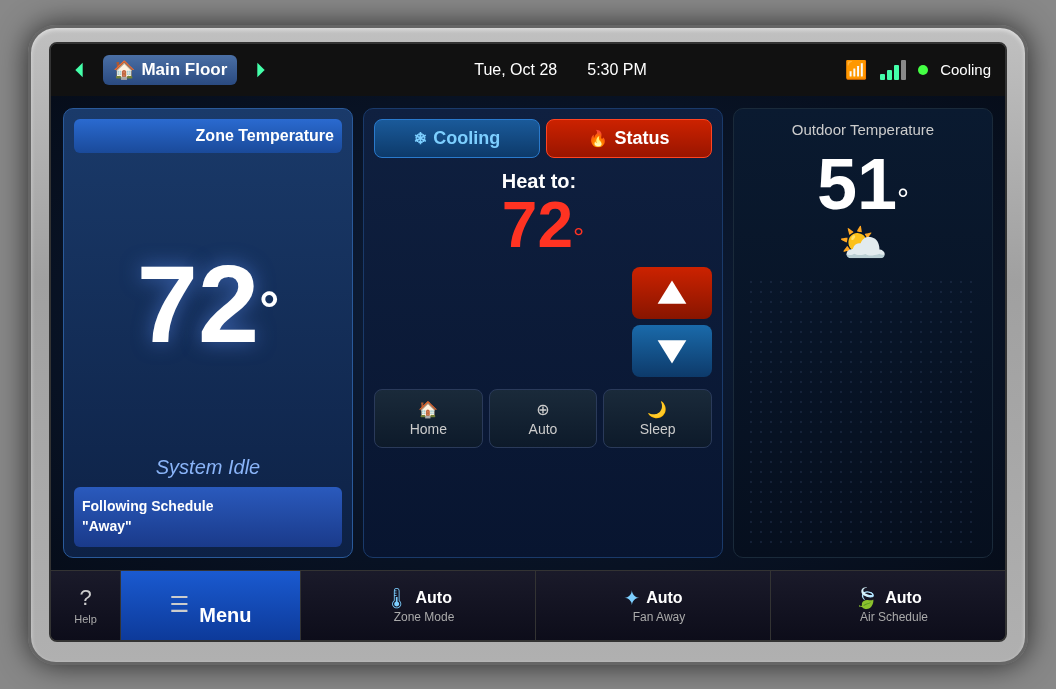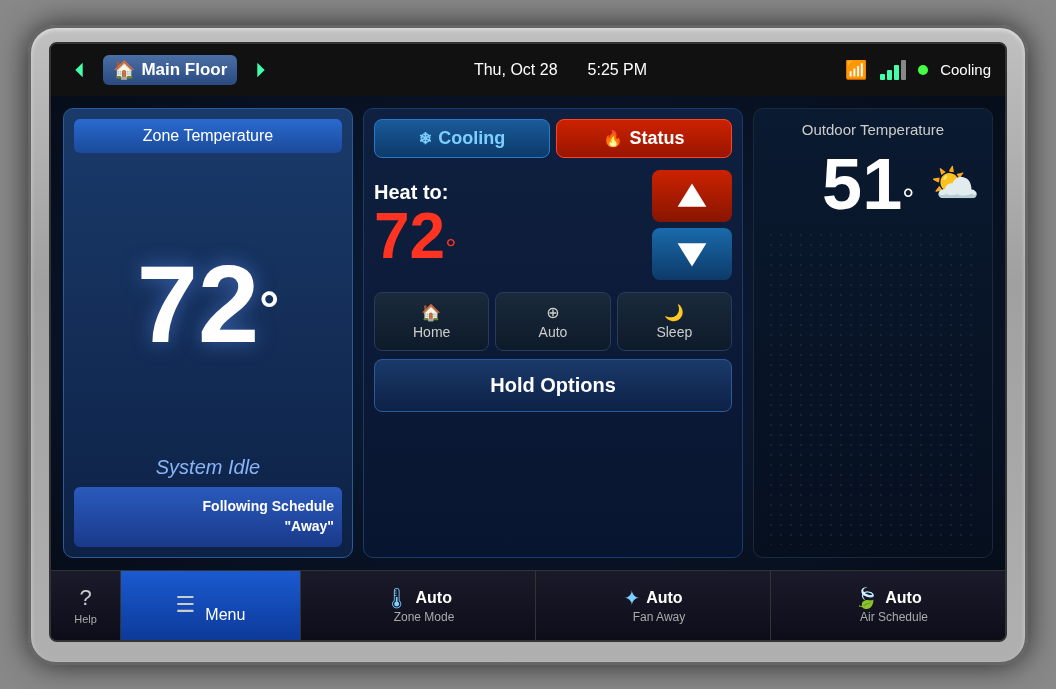--- a/index.html
+++ b/index.html
@@ -145,25 +145,25 @@
       border: 1px solid #2a5a9a;
       display: flex;
       flex-direction: column;
       padding: 10px;
       gap: 8px;
     }
 
     .zone-title {
       background: linear-gradient(180deg, #2a6ad0 0%, #1a4a9a 100%);
       border-radius: 6px;
-      text-align: center;
+      text-align: right;
       padding: 8px;
       color: #fff;
       font-size: 16px;
-      font-weight: normal;
+      font-weight: bold;
     }
 
     .temp-display {
       flex: 1;
       display: flex;
       align-items: center;
       justify-content: center;
     }
 
     .temp-value {
@@ -185,21 +185,21 @@
     .system-status {
       color: #8ab4f8;
       font-size: 20px;
       font-style: italic;
       text-align: center;
     }
 
     .schedule-info {
       background: linear-gradient(180deg, #2a5abd 0%, #1a3a8a 100%);
       border-radius: 6px;
-      text-align: right;
+      text-align: left;
       padding: 10px 8px;
       color: #fff;
       font-size: 14px;
       font-weight: bold;
       line-height: 1.4;
     }
 
     
     .control-panel {
       flex: 1;
@@ -242,20 +242,21 @@
       border: 1px solid #ff4422;
     }
 
     .mode-icon { font-size: 16px; }
 
     .heat-setpoint {
       display: flex;
       align-items: center;
       gap: 10px;
       padding: 4px 0;
+      flex-direction: column;
     }
 
     .heat-label {
       color: #fff;
       font-size: 20px;
       font-weight: bold;
       white-space: nowrap;
     }
 
     .heat-temp {
@@ -325,41 +326,42 @@
       color: #fff;
       font-size: 20px;
       font-weight: bold;
       text-align: center;
       padding: 14px;
       cursor: pointer;
     }
 
     
     .outdoor-panel {
-      width: 240px;
+      width: 260px;
       background: linear-gradient(180deg, #0a1a30 0%, #060f1e 100%);
       border-radius: 10px;
       border: 1px solid #1a2a3a;
       padding: 12px;
       display: flex;
       flex-direction: column;
       gap: 10px;
     }
 
     .outdoor-title {
       color: #ccc;
       font-size: 15px;
       text-align: center;
     }
 
     .outdoor-temp-display {
       display: flex;
       align-items: center;
-      justify-content: flex-end;
-      gap: 16px;
+      justify-content: flex-start;
+      gap: 0;
+      flex-direction: column;
     }
 
     .outdoor-temp {
       color: #fff;
       font-size: 72px;
       font-weight: bold;
       line-height: 1;
     }
 
     .outdoor-temp-unit {
@@ -410,21 +412,21 @@
 
     .bottom-btn.menu-btn {
       background: linear-gradient(180deg, #1a5ad0 0%, #0d3a9a 100%);
       flex: none;
       width: 180px;
       flex-direction: row;
       gap: 10px;
     }
 
     .bottom-btn-icon { font-size: 22px; color: #ccc; }
-    .bottom-btn-label { color: #fff; font-size: 16px; font-weight: normal; margin-top: 20px; }
+    .bottom-btn-label { color: #fff; font-size: 20px; font-weight: bold; margin-top: 20px; }
     .bottom-btn-sublabel { color: #aaa; font-size: 11px; }
 
     .bottom-section {
       display: flex;
       flex: 1;
       flex-direction: column;
       align-items: center;
       justify-content: center;
       border-right: 1px solid #333;
       cursor: pointer;
@@ -484,22 +486,22 @@
         <span class="home-icon">🏠</span>
         <span class="location-name">Main Floor</span>
       </div>
       <div class="nav-arrow">
         <svg viewBox="0 0 24 24" fill="#4fa">
             <polygon points="8,4 16,12 8,20" fill="#4fa"></polygon>
           </svg>
       </div>
 
       <div class="header-center">
-        <span class="datetime">Thu, Oct 28</span>
-        <span class="datetime">5:25 PM</span>
+        <span class="datetime">Tue, Oct 28</span>
+        <span class="datetime">5:30 PM</span>
       </div>
 
       <div class="header-right">
         <span class="wifi-icon">📶</span>
         <div class="signal-bars">
           <div class="signal-bar" style="height:6px"></div>
           <div class="signal-bar" style="height:10px"></div>
           <div class="signal-bar" style="height:15px"></div>
           <div class="signal-bar" style="height:20px; background:#888"></div>
         </div>
@@ -566,23 +568,20 @@
           <div class="mode-btn">
             <span class="icon">⊕</span>
             <span>Auto</span>
           </div>
           <div class="mode-btn">
             <span class="icon">🌙</span>
             <span>Sleep</span>
           </div>
         </div>
 
-        <div class="hold-btn">
-          <span>Hold Options</span>
-        </div>
       </div>
 
       <div class="outdoor-panel">
         <div class="outdoor-title">Outdoor Temperature</div>
         <div class="outdoor-temp-display">
           <div style="display:flex; align-items:baseline;">
             <span class="outdoor-temp">51</span>
             <span class="outdoor-temp-unit">°</span>
           </div>
           <span class="weather-icon">⛅</span>

